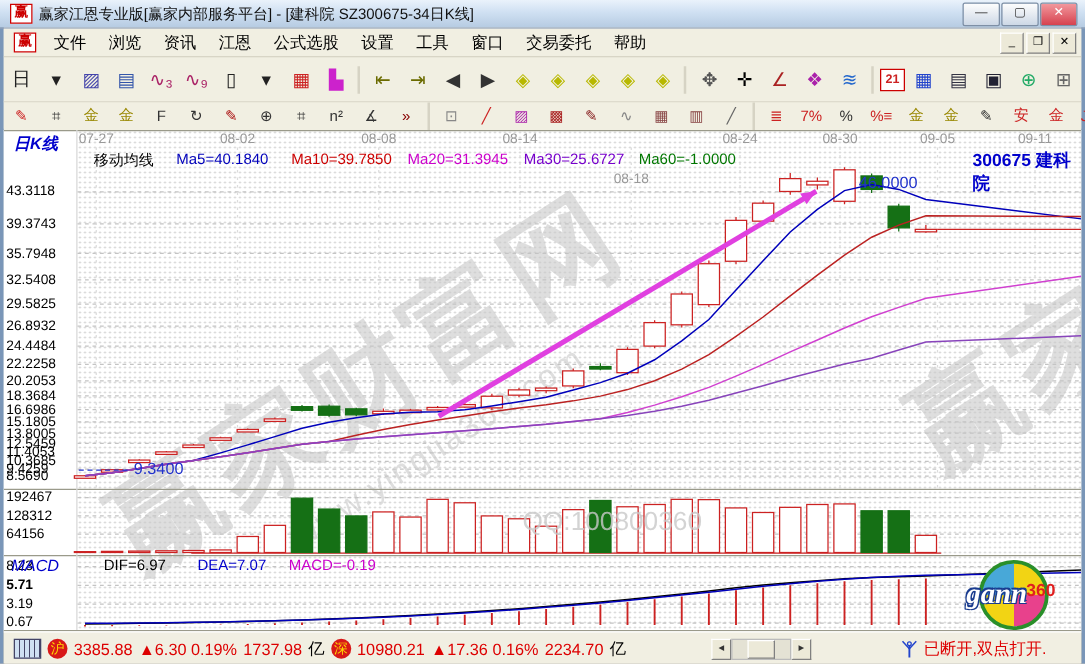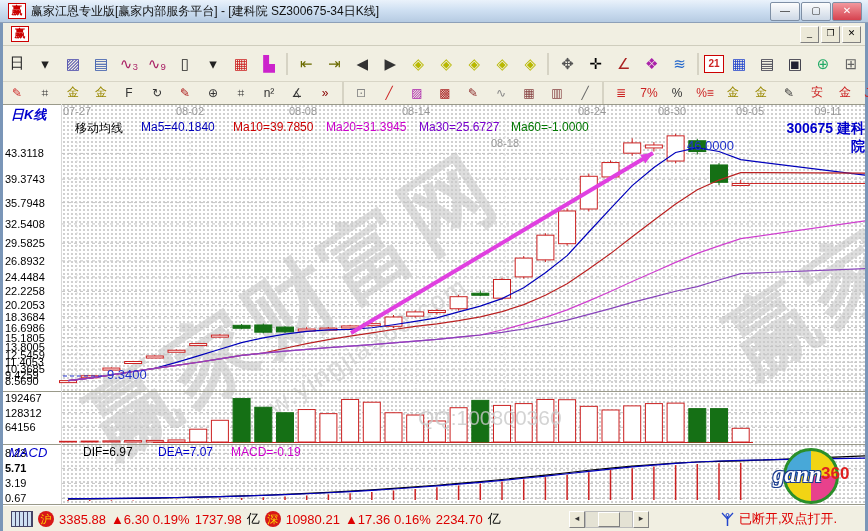--- a/index.html
+++ b/index.html
@@ -44,21 +44,21 @@
   .wm{position:absolute;color:#c9c9c9;opacity:.6;pointer-events:none;white-space:nowrap;}
   .wmbig{font-size:88px;font-weight:bold;letter-spacing:6px;}
   .wmurl{font-size:26px;letter-spacing:2px;}
   .annot{position:absolute;font-size:13px;color:#2233cc;}
   
   #gannlogo{position:absolute;right:2px;top:344px;width:102px;height:57px;}
   .gcircle{position:absolute;left:22px;top:0;width:50px;height:50px;border-radius:50%;
     border:3px solid #2a8f2a;background:conic-gradient(#f2d414 0 90deg,#e8418c 90deg 180deg,#f2d414 180deg 270deg,#48a8d8 270deg 360deg);}
   .gtext{position:absolute;left:12px;top:14px;font-size:23px;font-style:italic;font-weight:bold;
     font-family:"Liberation Serif","DejaVu Serif",serif;color:#fff;text-shadow:1px 1px 0 #1a3c8f,-1px -1px 0 #1a3c8f,1px -1px 0 #1a3c8f,-1px 1px 0 #1a3c8f;}
-  .gnum{position:absolute;left:60px;top:16px;font-size:17px;font-weight:bold;color:#e02020;}
+  .gnum{position:absolute;left:60px;top:16px;font-size:14px;font-weight:bold;color:#e02020;}
   
   .statusbar{position:absolute;left:3px;top:505px;width:862px;height:26px;background:#f1efe2;
     border-top:1px solid #fff;box-shadow:0 -1px 0 #9a9a8a;font-size:13px;color:#dd0000;}
   .stgroup{position:absolute;top:4px;display:flex;align-items:center;gap:5px;}
   .badge{width:16px;height:16px;border-radius:50%;background:#d81818;color:#ffd800;font-size:11px;
     line-height:16px;text-align:center;flex:0 0 auto;}
   .kbd{width:20px;height:14px;border:1px solid #446;background:
     repeating-linear-gradient(90deg,#cfe0f2 0 3px,#446 3px 4px),#cfe0f2;}
   .yi{color:#000;}
   .sbarr{width:14px;height:15px;background:#ece9d8;border:1px solid #fff;border-right-color:#808080;
@@ -77,20 +77,32 @@
     <span>赢家江恩专业版[赢家内部服务平台] - [建科院 SZ300675-34日K线]</span>
     <span class="wbtns">
       <span class="wbtn">—</span>
       <span class="wbtn">▢</span>
       <span class="wbtn close">✕</span>
     </span>
   </div>
 
   <div class="menubar">
     <span class="applogo">赢</span>
+    <span id="menu-items" style="display:flex">
+        <span class="menuitem">文件</span>
+        <span class="menuitem">浏览</span>
+        <span class="menuitem">资讯</span>
+        <span class="menuitem">江恩</span>
+        <span class="menuitem">公式选股</span>
+        <span class="menuitem">设置</span>
+        <span class="menuitem">工具</span>
+        <span class="menuitem">窗口</span>
+        <span class="menuitem">交易委托</span>
+        <span class="menuitem">帮助</span>
+      </span>
     <span class="mdibtns">
       <span class="mdibtn">_</span>
       <span class="mdibtn">❐</span>
       <span class="mdibtn">✕</span>
     </span>
   </div>
 
   <div id="toolbar1" class="toolbar">
       <span class="tbtn" style="color: rgb(34, 34, 34);">日</span>
       <span class="tbtn" style="color: rgb(34, 34, 34);">▾</span>
@@ -389,21 +401,21 @@
 
     <div class="wm" style="left:415px;top:302px;font-size:21px;opacity:.8;">QQ:100800360</div>
 
     <div class="paneLbl" style="left:8px;top:2px;">日K线</div>
     <div class="maLbl" style="left:72px;color:#000;">移动均线</div>
     <div class="maLbl" style="left:138px;color:#0000bb;">Ma5=40.1840</div>
     <div class="maLbl" style="left:230px;color:#cc0000;">Ma10=39.7850</div>
     <div class="maLbl" style="left:323px;color:#cc00cc;">Ma20=31.3945</div>
     <div class="maLbl" style="left:416px;color:#7700cc;">Ma30=25.6727</div>
     <div class="maLbl" style="left:508px;color:#007700;">Ma60=-1.0000</div>
-    <div class="maLbl" style="left:775px;color:#0000cc;font-weight:bold;font-size:14px;text-align:right;">300675 建科院</div>
+    <div class="maLbl" style="left:775px;color:#0000cc;font-weight:bold;font-size:14px;">300675 建科院</div>
 
     <div class="annot" style="left:104px;top:263px;">9.3400</div>
     <div class="annot" style="left:684px;top:34px;">46.0000</div>
 
     <div class="paneLbl" style="left:6px;top:341px;font-weight:normal;">MACD</div>
     <div class="maLbl" style="left:80px;top:341px;color:#000;">DIF=6.97</div>
     <div class="maLbl" style="left:155px;top:341px;color:#0000cc;">DEA=7.07</div>
     <div class="maLbl" style="left:228px;top:341px;color:#cc00cc;">MACD=-0.19</div>
 
     <div id="gannlogo">

